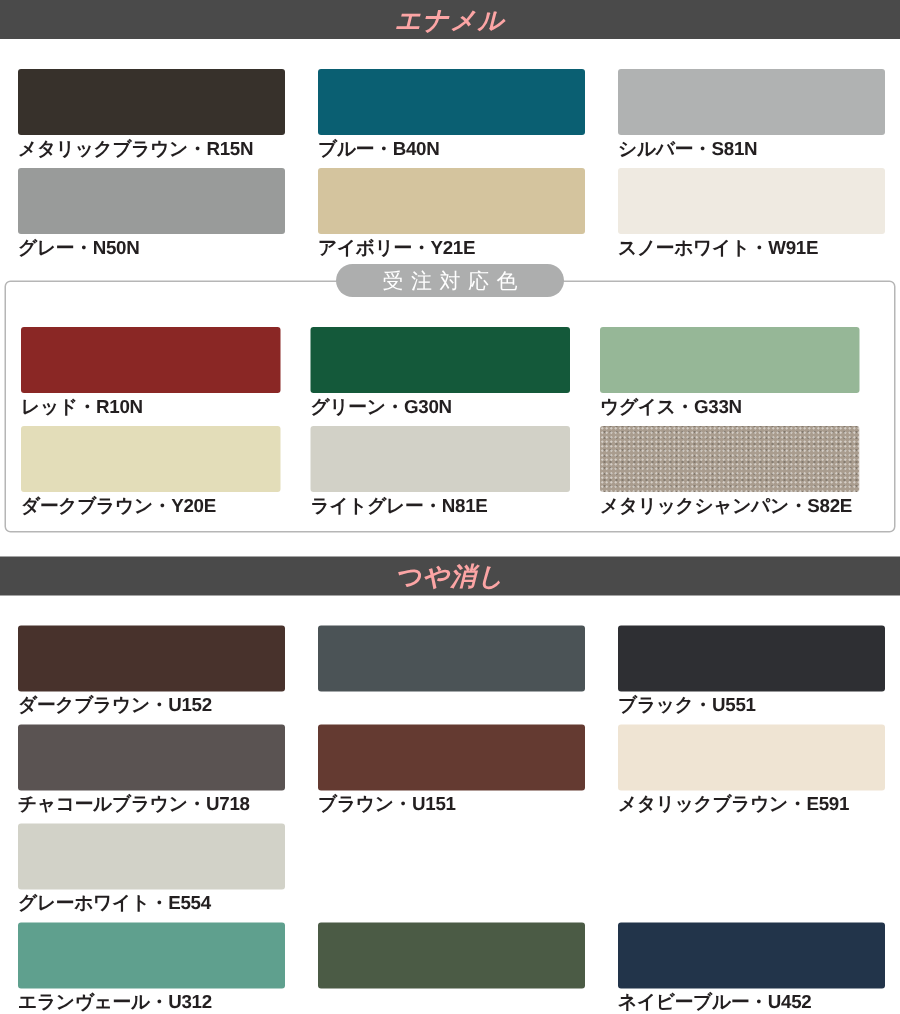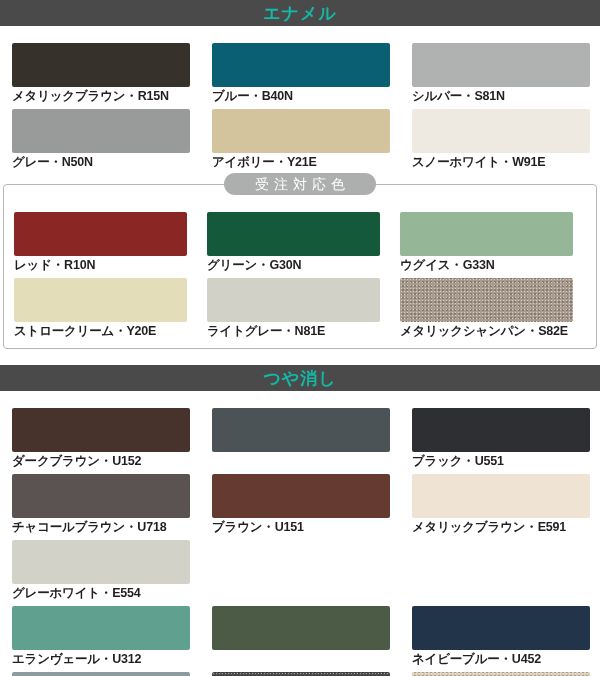--- a/index.html
+++ b/index.html
@@ -7,30 +7,29 @@
   body{
     width:600px;height:676px;background:#ffffff;
     font-family:"Liberation Sans","DejaVu Sans",sans-serif;
     -webkit-font-smoothing:antialiased;
     overflow:hidden;
   }
   .page{position:relative;width:600px;height:676px;}
 
   
   .bar{
-    height:26px;background:#4a4a4a;color:#14b8a6;
+    height:26px;background:#4a4a4a;color:#fca5a5;
     display:flex;align-items:center;justify-content:center;
-    font-size:17px;font-weight:bold;letter-spacing:1px;line-height:1;
+    font-size:17px;font-weight:bold;letter-spacing:1px;line-height:1;font-style:italic;
   }
 
   
   .grid{
     display:flex;flex-wrap:wrap;
-    padding:2px 0 0 0;
-    margin-top:11px;
+    padding:16px 0 0 0;
   }
   .cell{
     width:200px;
     box-sizing:border-box;
     padding:4px 10px 0 12px;
   }
   .cell.pad-in{width:193px;padding-left:10px;}
   .swatch{
     height:44px;width:100%;
     border-radius:2px;
@@ -124,21 +123,21 @@
           <div class="label">グリーン・G30N</div>
         </div>
 
         <div class="cell pad-in">
           <div class="swatch" style="background:#96b797"></div>
           <div class="label">ウグイス・G33N</div>
         </div>
 
         <div class="cell pad-in">
           <div class="swatch" style="background:#e3ddb9"></div>
-          <div class="label">ストロークリーム・Y20E</div>
+          <div class="label">ダークブラウン・Y20E</div>
         </div>
 
         <div class="cell pad-in">
           <div class="swatch" style="background:#d2d1c7"></div>
           <div class="label">ライトグレー・N81E</div>
         </div>
 
         <div class="cell pad-in">
           <div class="swatch grain" style="background-color:#a99c8e"></div>
           <div class="label">メタリックシャンパン・S82E</div>

